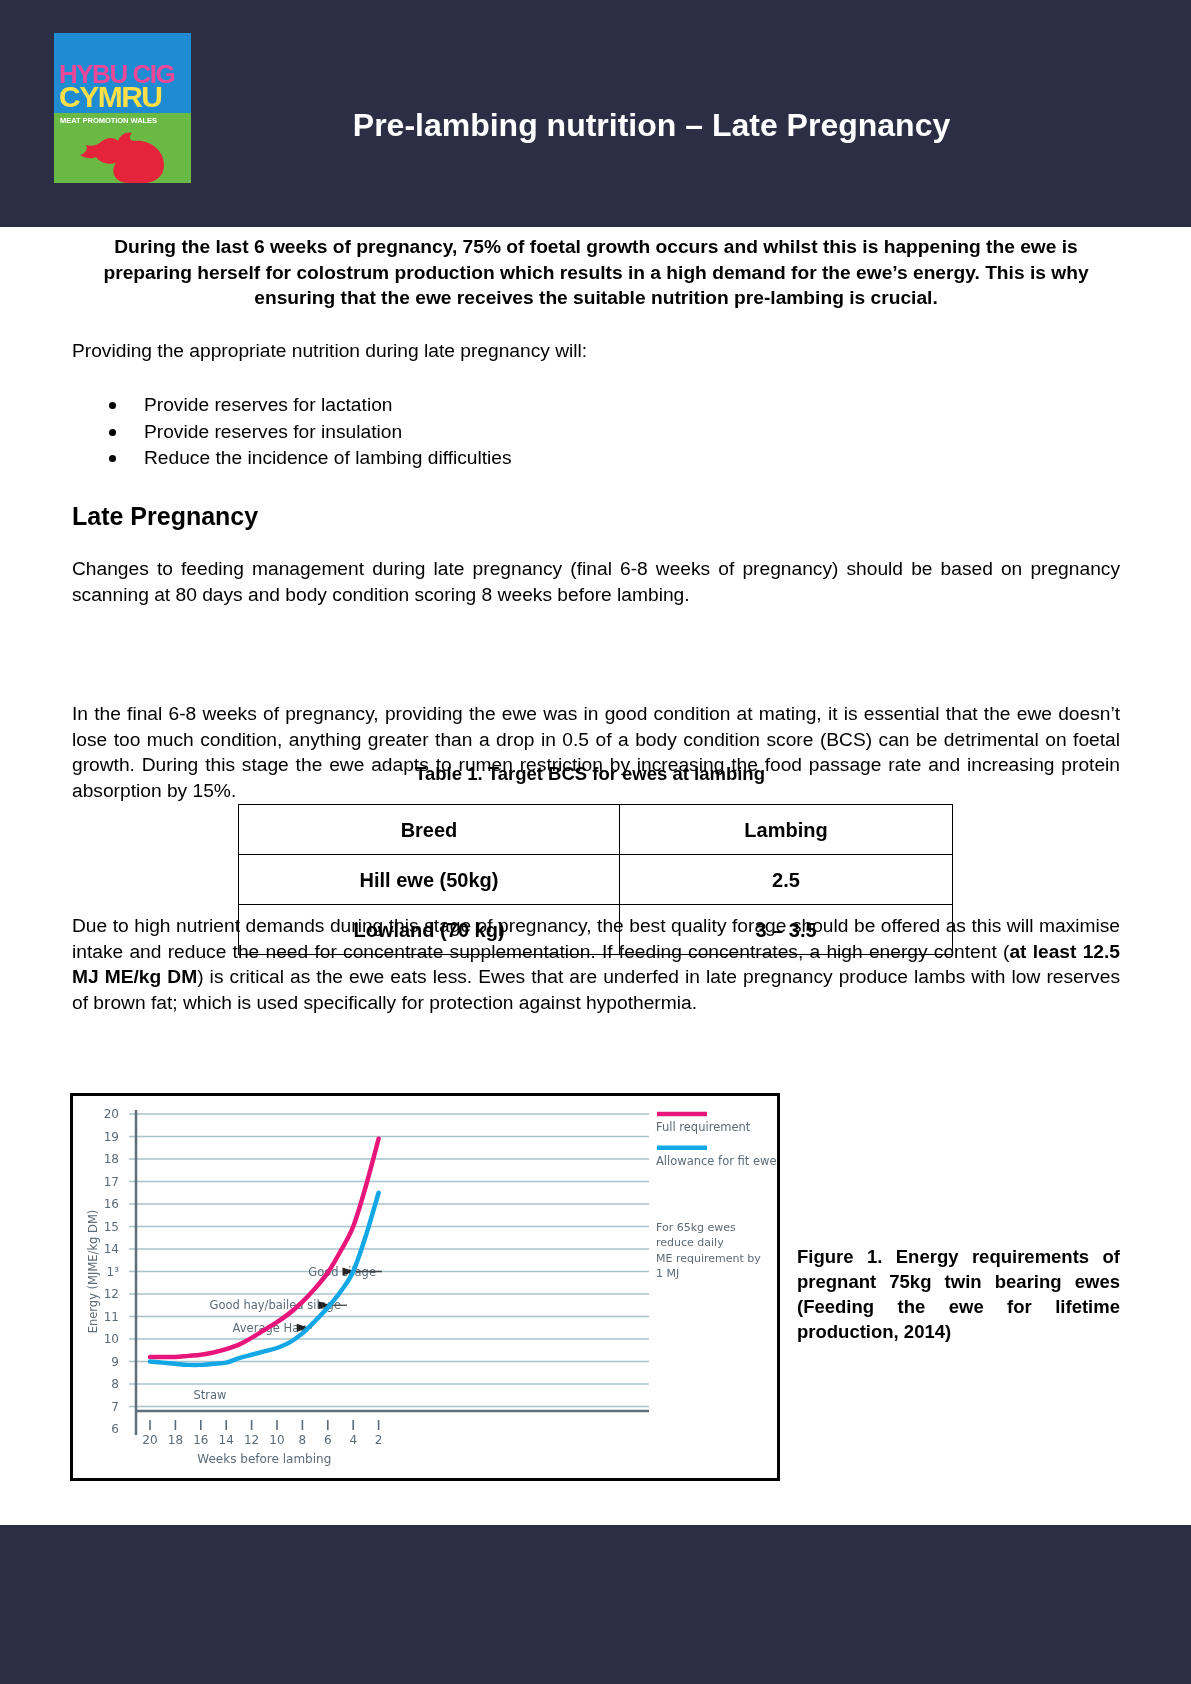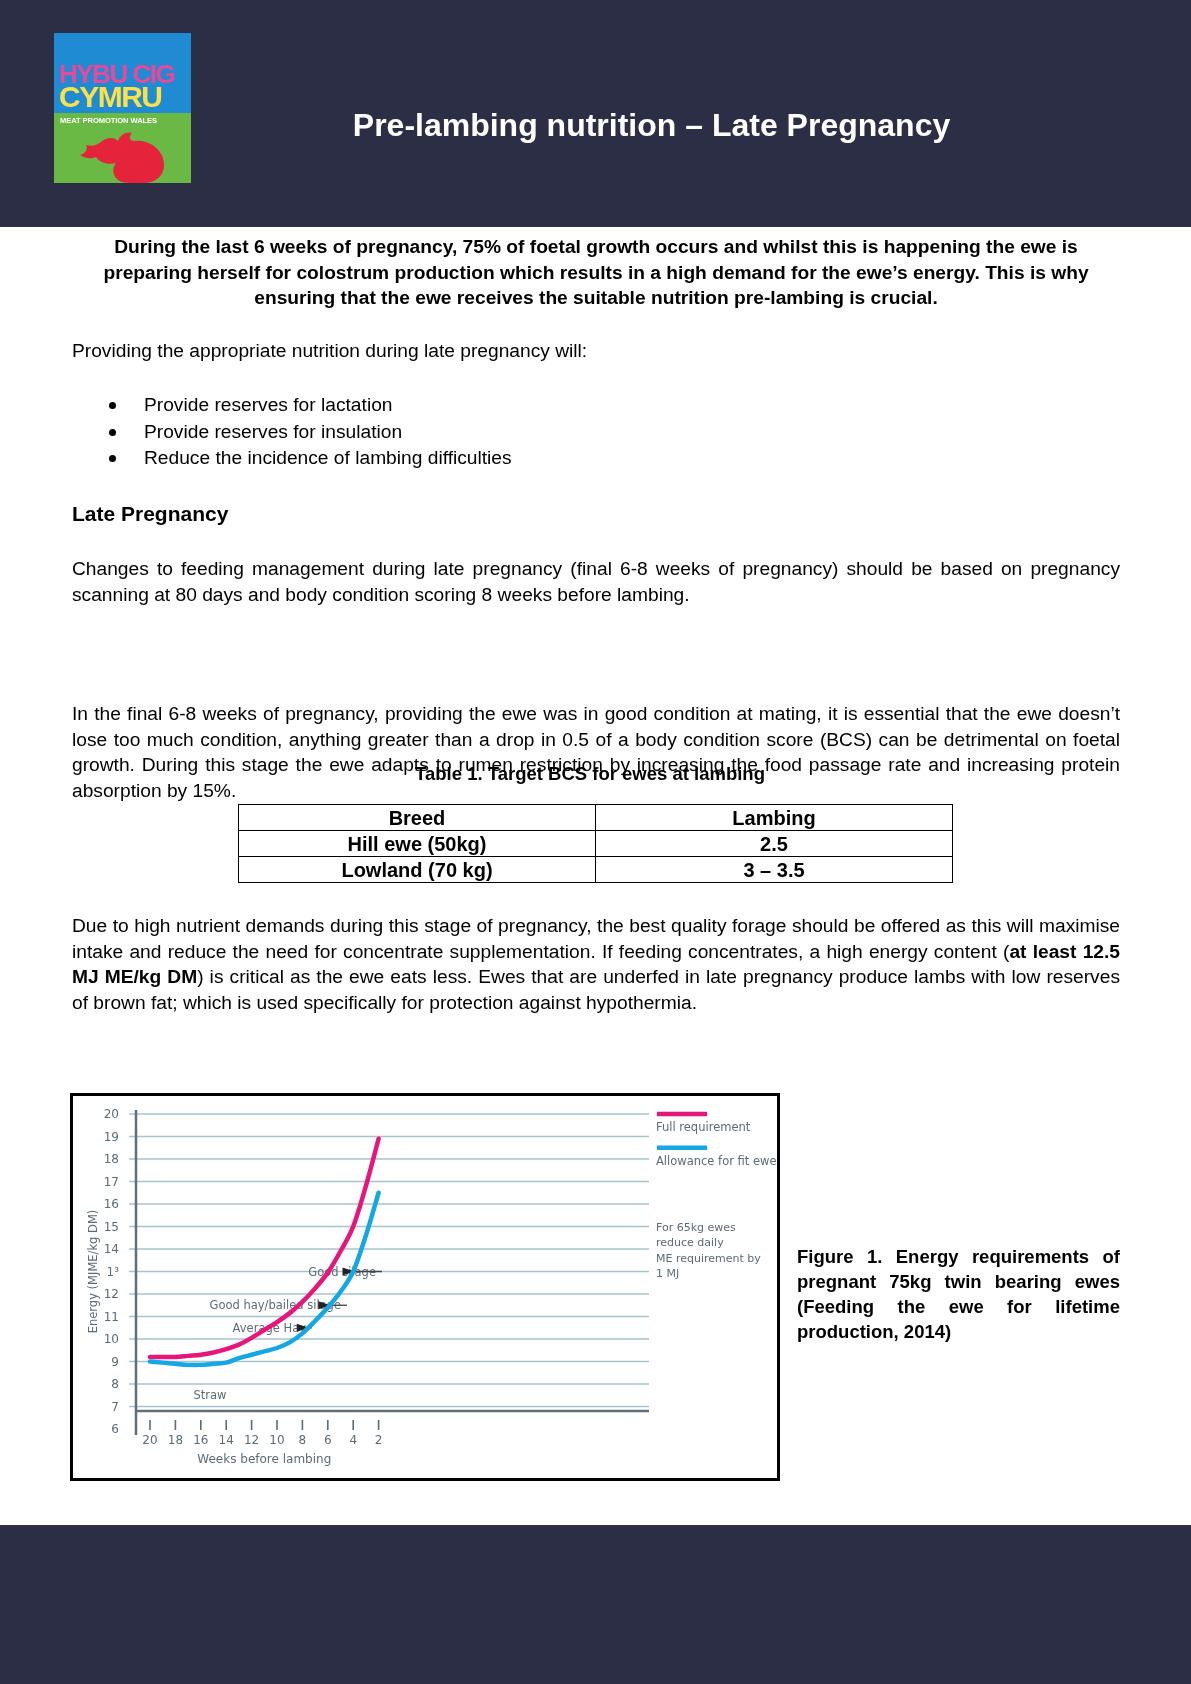--- a/index.html
+++ b/index.html
@@ -15,26 +15,26 @@
   .logo svg { position:absolute; left:20px; top:96px; }
   .title { position:absolute; left:300px; top:107px; width:703px; text-align:center; color:#fff;
            font-weight:bold; font-size:32px; text-underline-offset:4px; white-space:nowrap; }
   .intro { position:absolute; left:72px; top:234px; width:1048px; text-align:center; font-weight:bold;
            font-size:19.2px; line-height:25.5px; }
   .p { position:absolute; left:72px; width:1048px; font-size:19.2px; line-height:25.5px; text-align:justify; }
   .lead { top:338px; }
   ul.bullets { position:absolute; left:72px; top:392px; margin:0; padding:0; list-style:none; font-size:19.2px; line-height:26.5px; }
   ul.bullets li { position:relative; padding-left:72px; }
   ul.bullets li .dot { position:absolute; left:37px; top:10px; width:7px; height:7px; border-radius:50%; background:#000; }
-  .h2 { position:absolute; left:72px; top:502px; font-weight:bold; font-size:21px; }
+  .h2 { position:absolute; left:72px; top:502px; font-weight:bold; font-size:25px; }
   .p1 { top:556px; }
   .p2 { top:660px;margin-top:41px; }
   .tcap { position:absolute; left:220px; top:763px; width:740px; text-align:center; font-weight:bold; font-size:18.5px; }
   table.bcs { position:absolute; left:238px; top:804px; width:715px; border-collapse:collapse; font-weight:bold; font-size:20px; }
-  table.bcs td { border:1px solid #000; text-align:center; height:25px; padding:0; line-height:24px; }
+  table.bcs td { border:1px solid #000; text-align:center; height:25px; padding:12px; line-height:24px; }
   table.bcs td:first-child { width:356px; }
   .p3 { top:913px; }
   .chartbox { position:absolute; left:70px; top:1093px; width:710px; height:388px; border:3px solid #000; box-sizing:border-box; background:#fff; }
   .chartbox svg { position:absolute; left:0; top:0; }
   .fcap { position:absolute; left:797px; top:1244px; width:323px; font-weight:bold; font-size:18.5px; line-height:25px; text-align:justify; }
   .footer { position:absolute; left:0; top:1525px; width:1191px; height:159px; background:#2b2e44; }
 </style>
 </head>
 <body>
 

